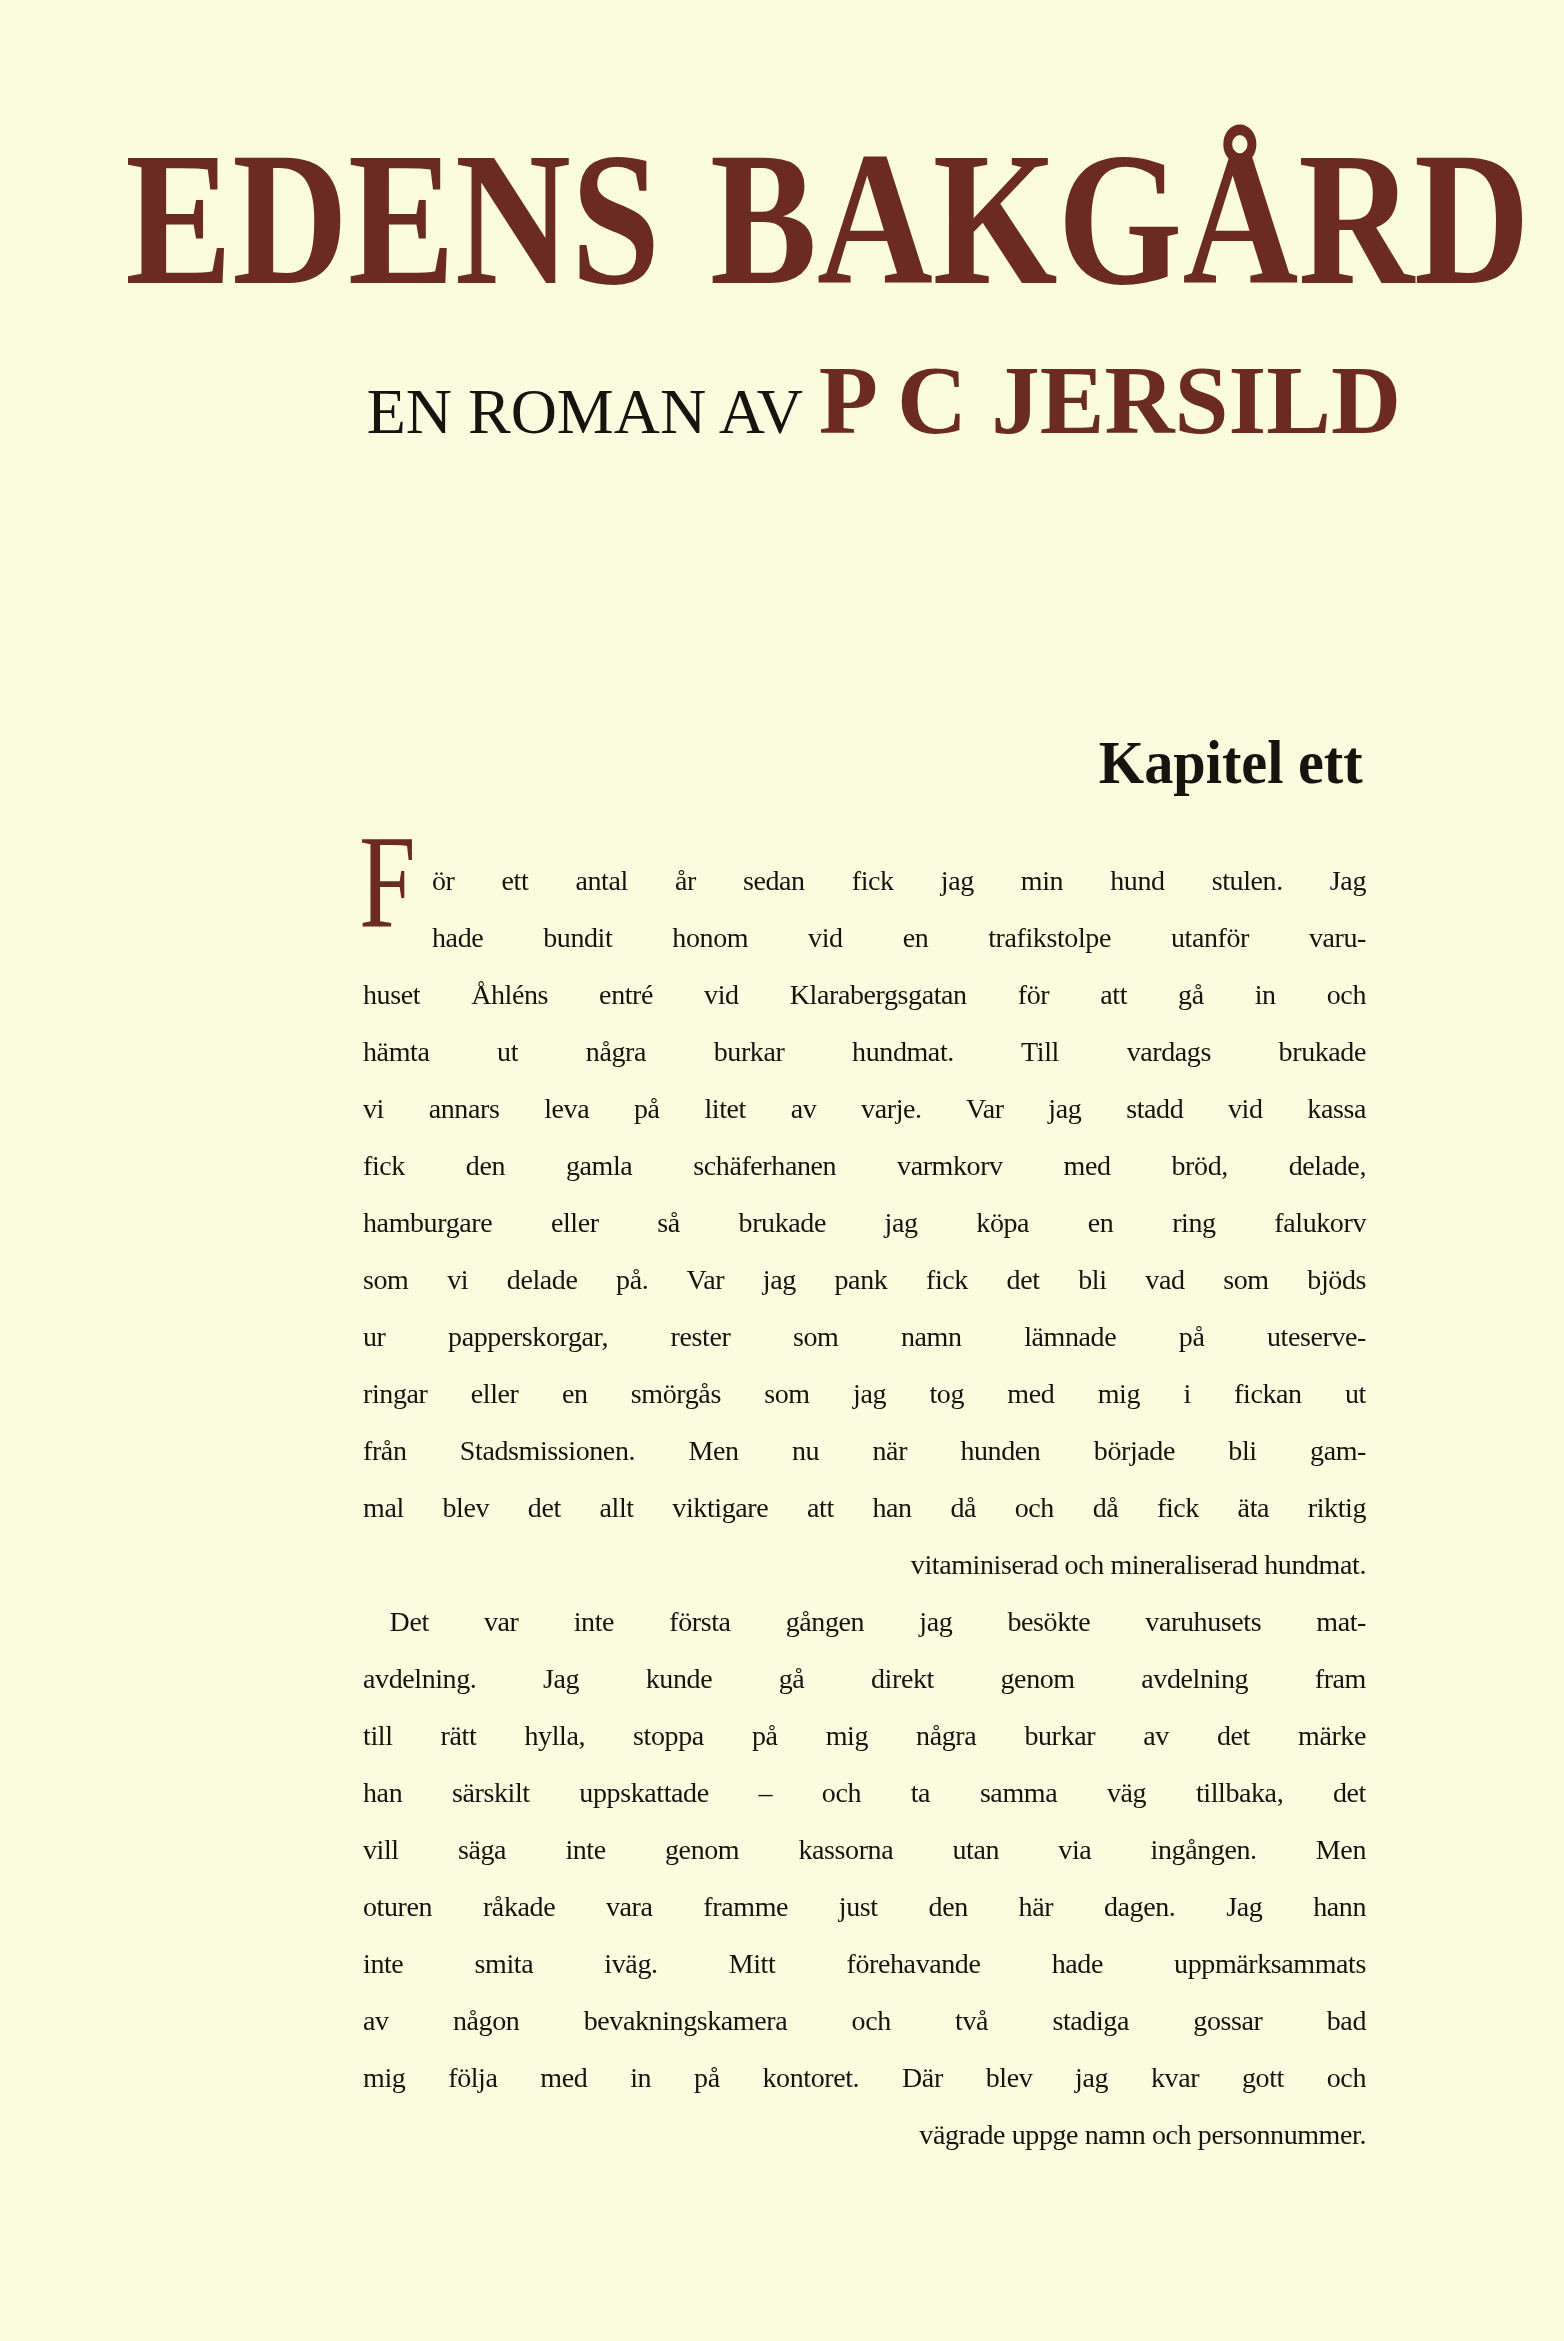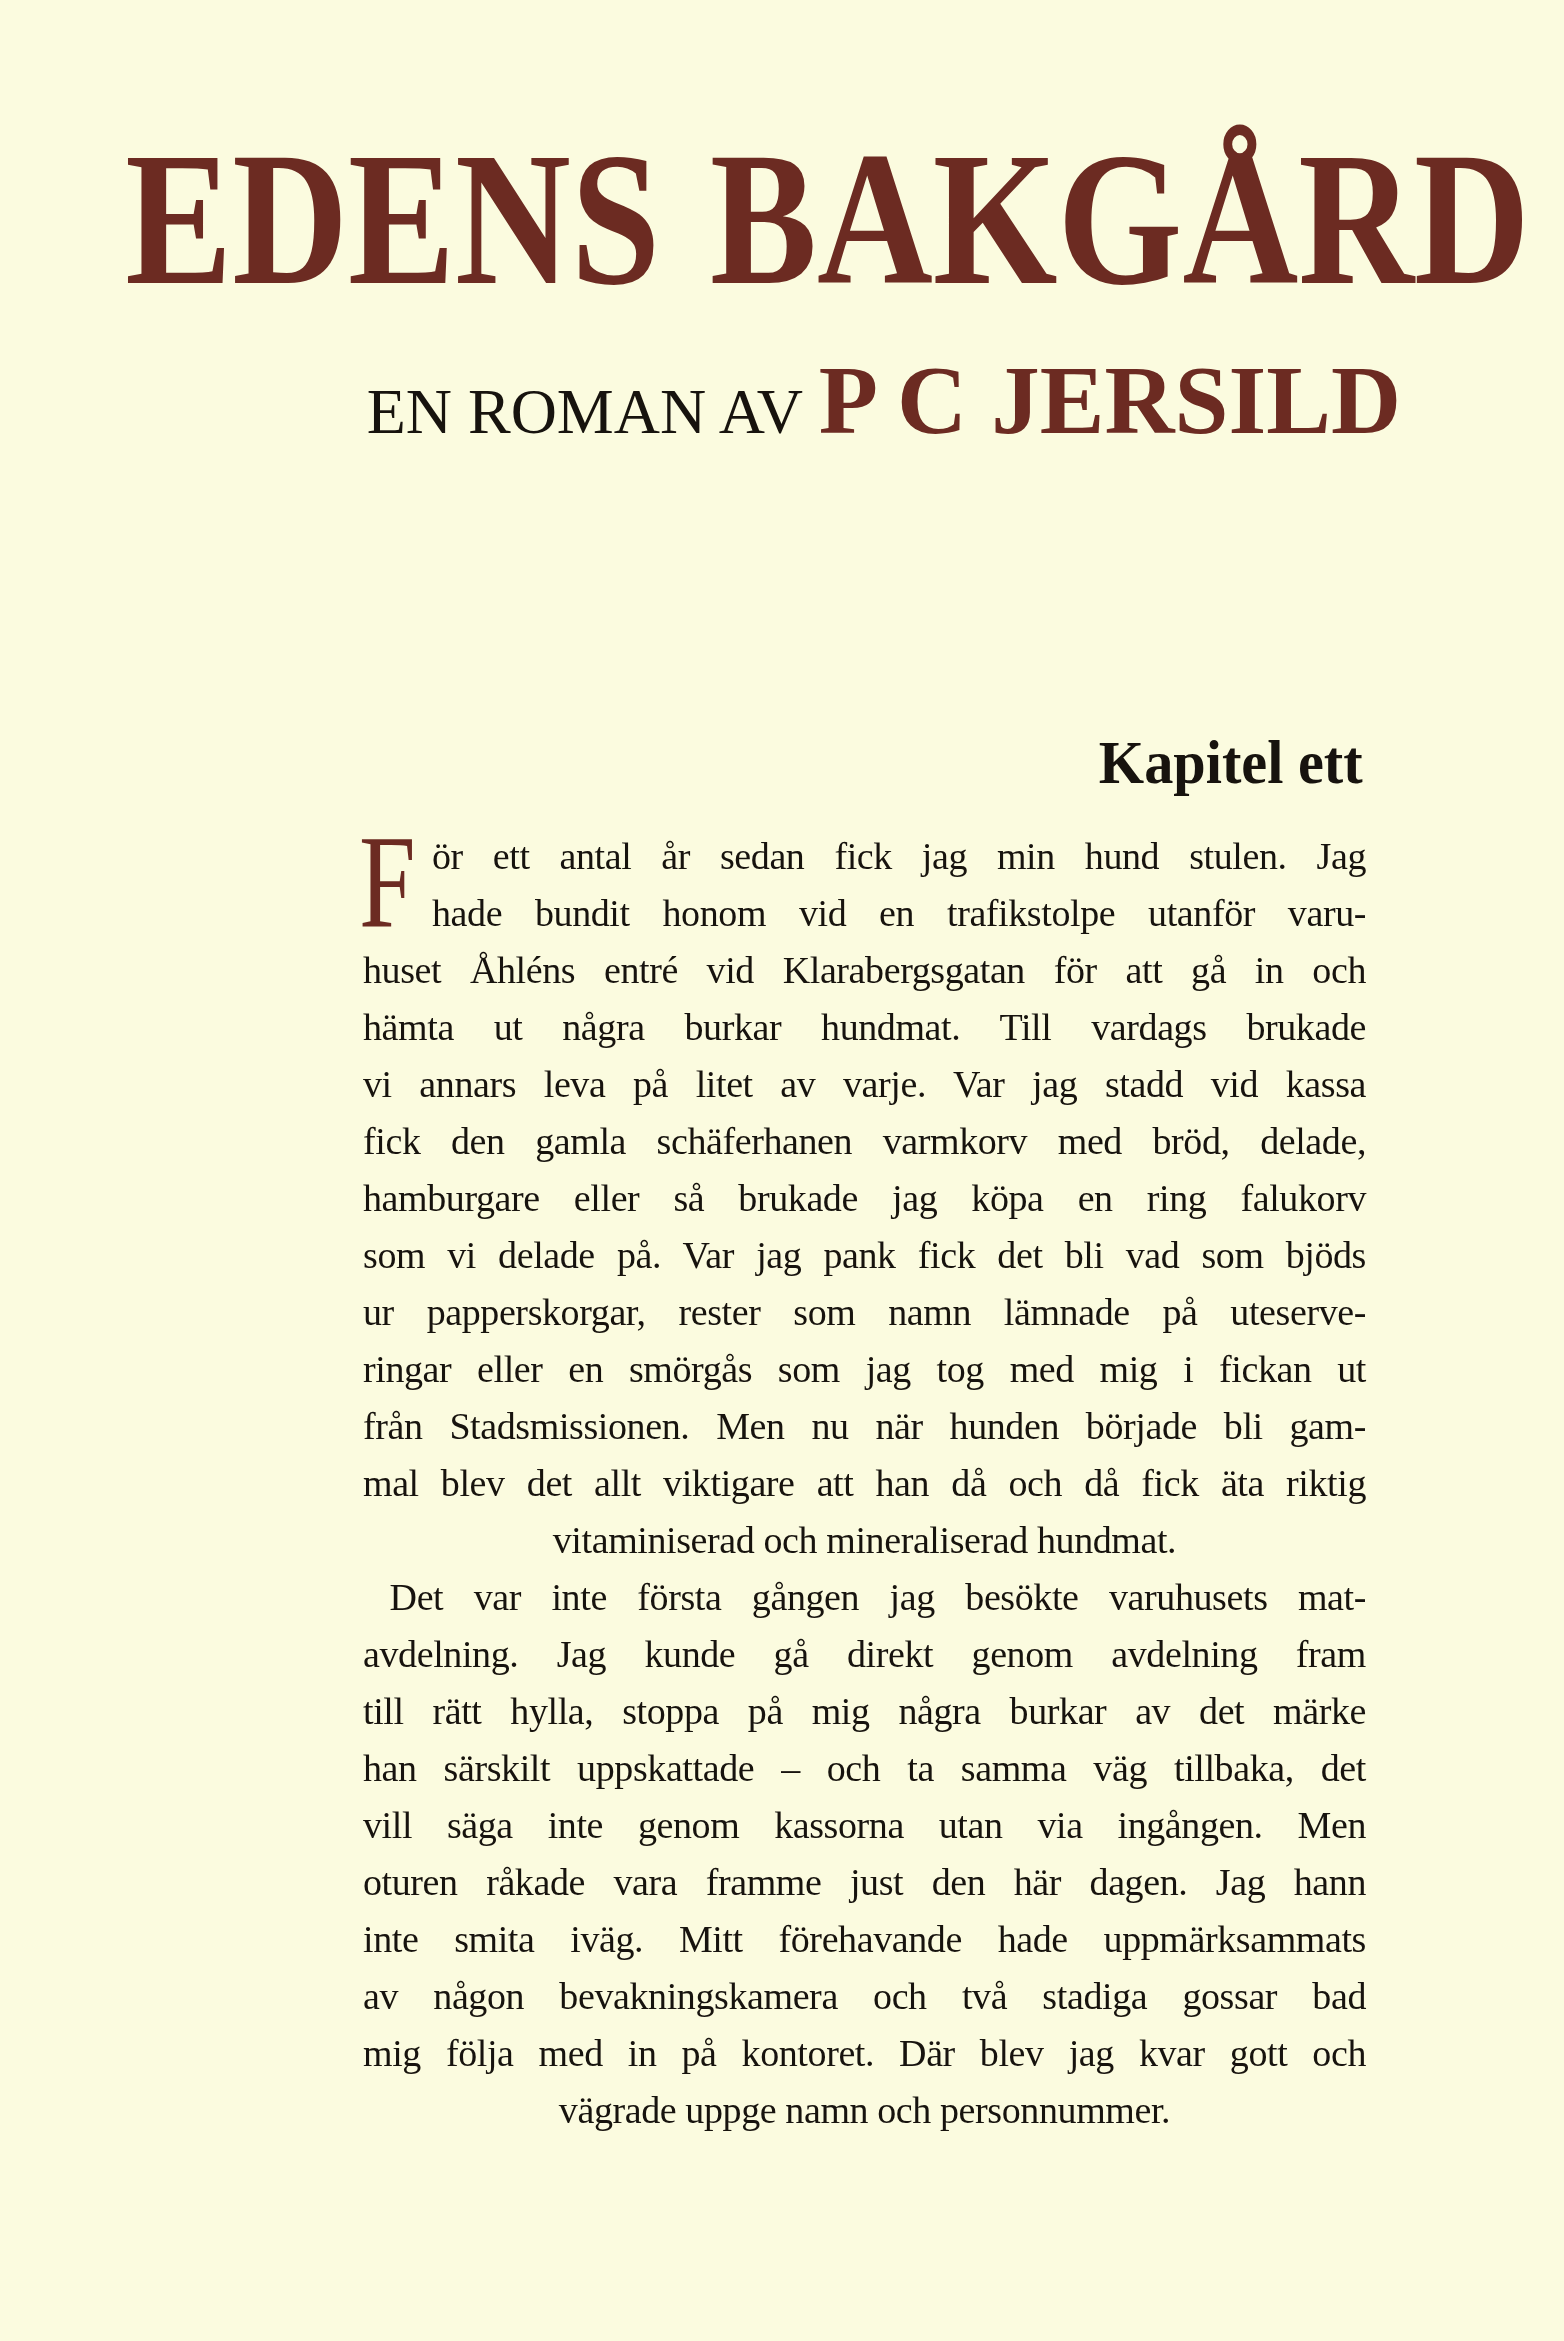--- a/index.html
+++ b/index.html
@@ -44,28 +44,28 @@
   }
   
   #dropcap{
     position:absolute;top:815px;left:359px;
     font-size:134px;line-height:1;
     color:var(--maroon,#6C2B22);
     transform:scaleX(0.76);transform-origin:0 50%;
   }
   
   #bodycol{
-    position:absolute;top:828px;left:363px;width:1003px;
+    position:absolute;top:852px;left:363px;width:1003px;
     color:var(--ink,#17130E);
-    font-size:38px;line-height:57px;
+    font-size:28px;line-height:57px;
     letter-spacing:-0.4px;
   }
   #bodycol .line{
     height:57px;white-space:nowrap;
-    text-align:center;
+    text-align:right;
   }
   #bodycol .line.j{
     white-space:normal;
     text-align:justify;
     text-align-last:justify;
   }
   #bodycol .line.drop{padding-left:69px;}
   #bodycol .line.ind{text-indent:26.6px;}
 </style>
 </head>

